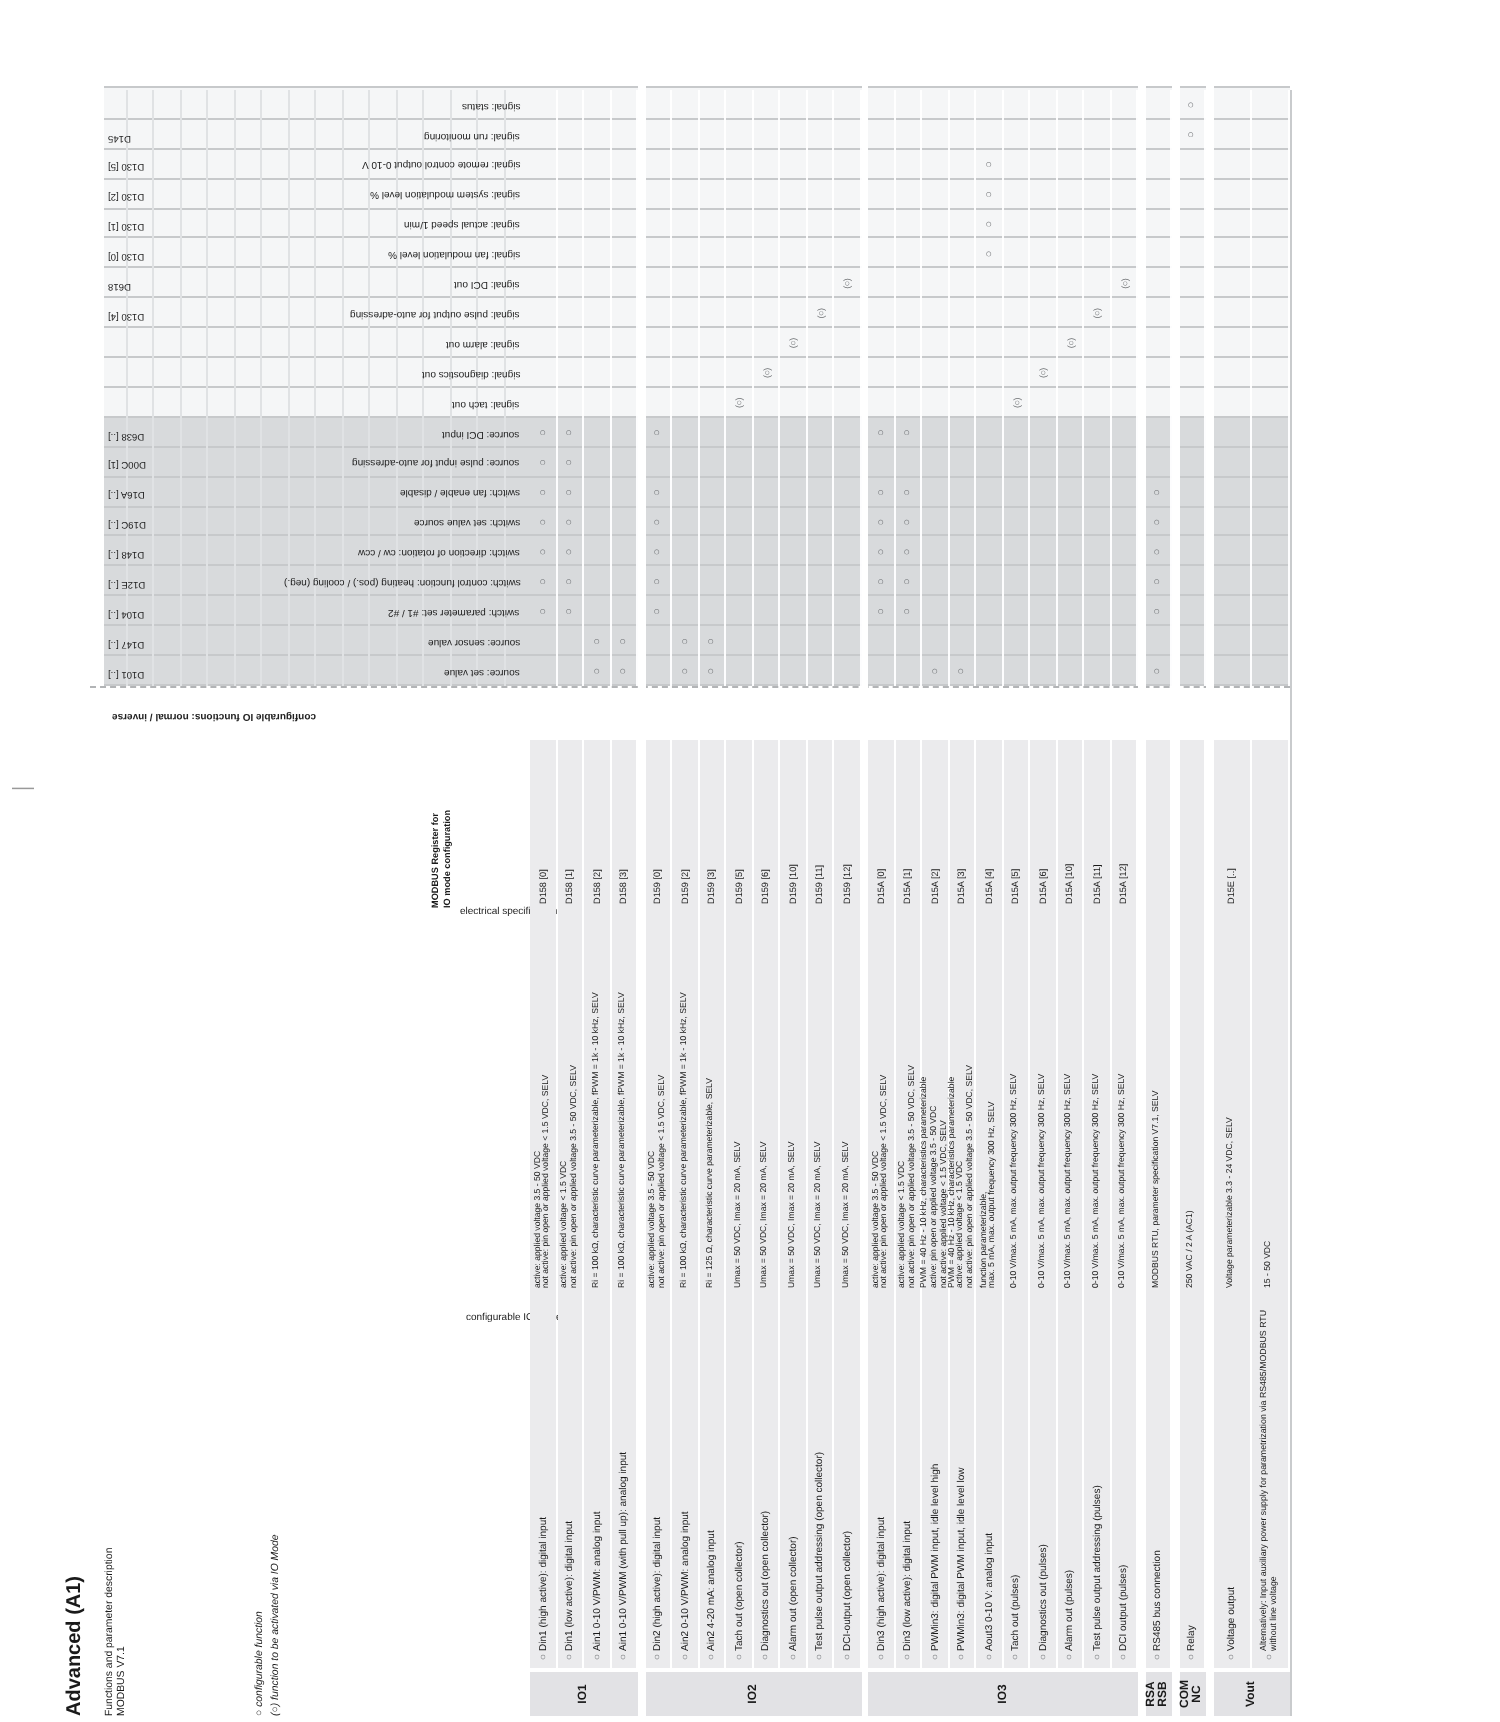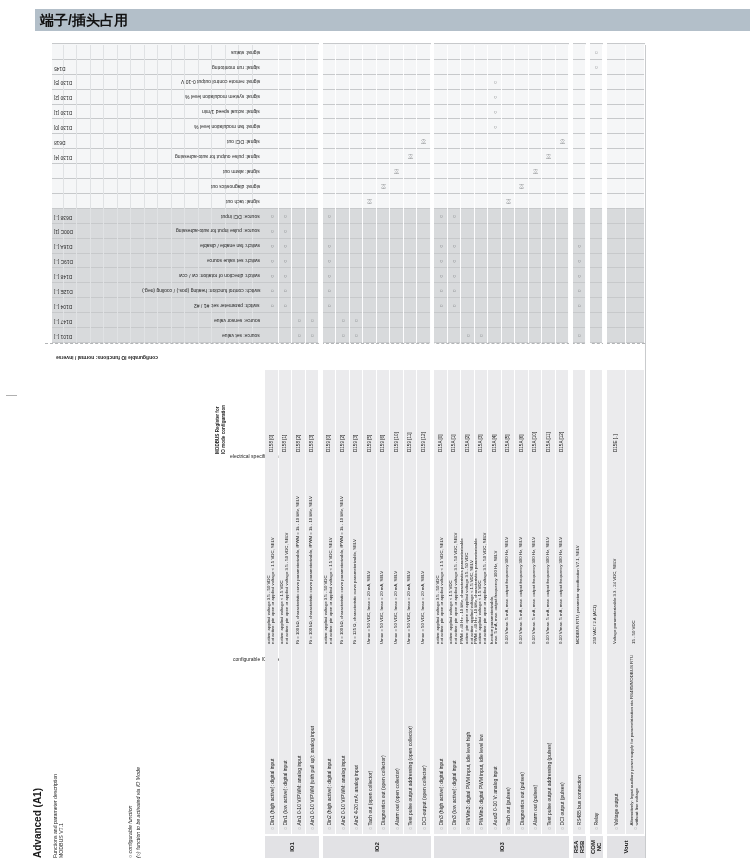--- a/index.html
+++ b/index.html
@@ -29,23 +29,20 @@
   .spec{font-size:4.3px;line-height:4.7px;white-space:nowrap;}
   .regv{font-size:4.6px;white-space:nowrap;}
   .mark{color:#6b6e71;text-align:center;}
   .modh{font-size:4.6px;font-weight:bold;white-space:nowrap;}
 </style>
 </head>
 <body>
 
 <div class="page">
 
-  <div class="topbar">
-    <span>端子/插头占用</span>
-  </div>
 
   <div class="pagedash">—</div>
 
 
   <div class="rotwrap">
     <div id="land">
 
       <div class="t-head">Advanced (A1)</div>
       <div class="t-sub" style="top:52px">Functions and parameter description</div>
       <div class="t-sub" style="top:58px">MODBUS V7.1</div>

